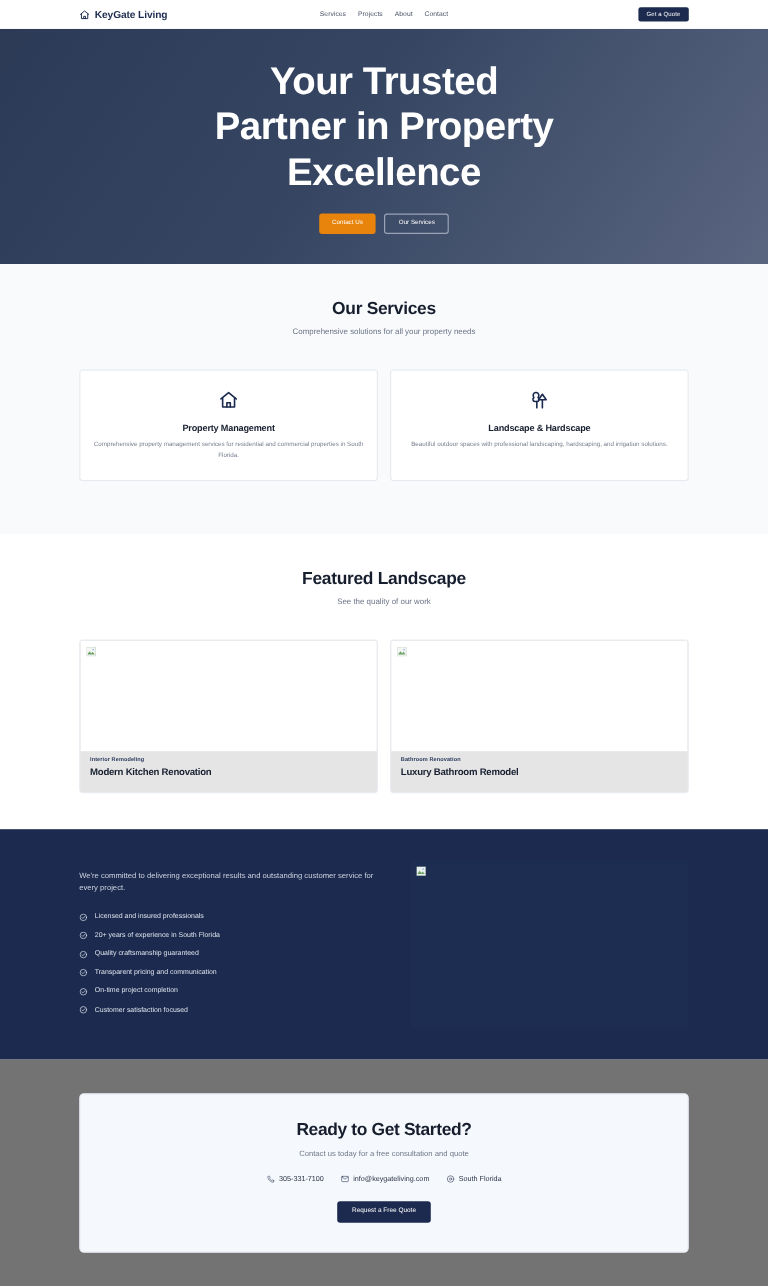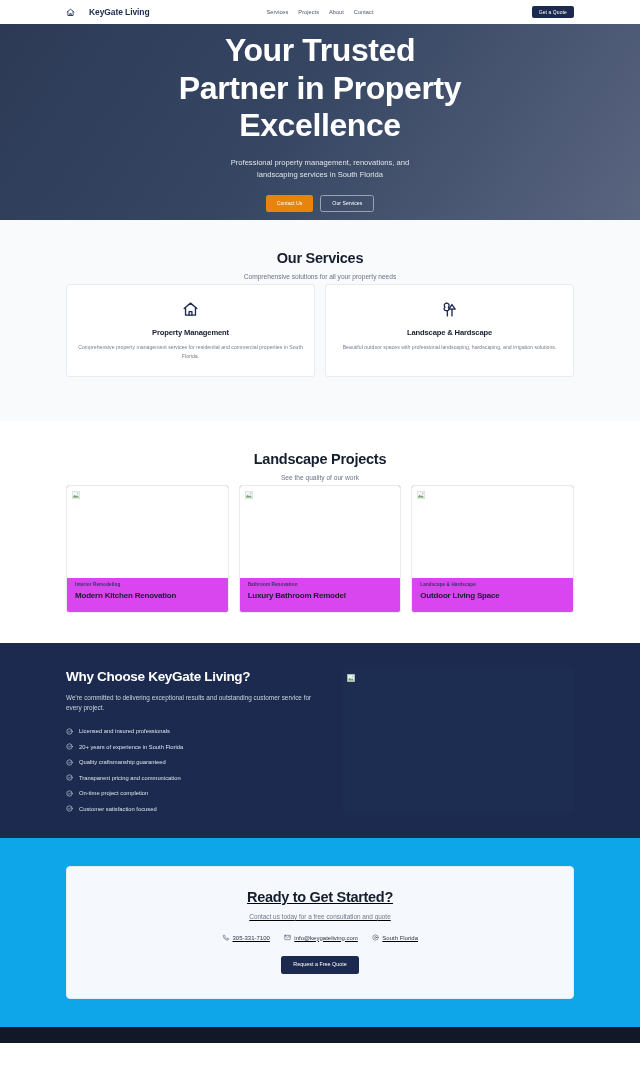--- a/index.html
+++ b/index.html
@@ -13,21 +13,21 @@
 
   
   .navbar {
     height: 24px;
     background: #ffffff;
     display: flex;
     align-items: center;
     padding: 0 66px;
     position: relative;
   }
-  .brand { display: flex; align-items: center; gap: 14px; }
+  .brand { display: flex; align-items: center; gap: 4px; }
   .brand-icon { width: 9px; height: 9px; display: block; color: #1b2a4e; }
   .brand-icon svg { width: 9px; height: 9px; display: block; }
   .brand-name {
     font-size: 8.5px; font-weight: bold; color: #1b2a4e; letter-spacing: -0.1px;
   }
   .nav-links {
     display: flex; gap: 10px; position: absolute;
     left: 50%; transform: translateX(-50%);
   }
   .nav-link { font-size: 5.6px; color: #495367; letter-spacing: .05px; }
@@ -65,50 +65,50 @@
     background: transparent; color: #ffffff; font-size: 5.2px;
     border: 0.8px solid #9aa3b5; border-radius: 2.5px;
     padding: 5px 11px; line-height: 1;
   }
 
   
   .section { padding: 0 66px; }
   .sec-services { background: #f8fafc; padding-top: 30px; padding-bottom: 44px; }
   .sec-projects { background: #ffffff; padding-top: 30px; padding-bottom: 30px; }
   .sec-why { background: #1b2a4e; padding-top: 26px; padding-bottom: 26px; }
-  .sec-cta { background: #0ea5e9; padding-top: 28px; padding-bottom: 28px; text-decoration: underline; }
+  .sec-cta { background: #737373; padding-top: 28px; padding-bottom: 28px; }
 
   .sec-title {
     text-align: center; font-size: 14.5px; font-weight: bold;
     color: #161e2e; letter-spacing: -0.25px;
   }
   .sec-sub {
     text-align: center; font-size: 6.6px; color: #6b7487; margin-top: 7px;
   }
 
   
-  .cards3 { display: flex; gap: 10px; margin-top: 4px; }
+  .cards3 { display: flex; gap: 10px; margin-top: 28px; }
   .svc-card {
     flex: 1; background: #ffffff; border: 0.8px solid #e8ebf0;
     border-radius: 3px; padding: 14px 11px 16px;
     text-align: center;
   }
   .svc-icon { color: #1b2a4e; height: 20px; display: flex; align-items: center; justify-content: center; }
   .svc-icon svg { width: 17px; height: 17px; display: block; }
   .svc-title {
     font-size: 7.6px; font-weight: bold; color: #161e2e;
     margin-top: 9px; letter-spacing: -0.15px;
   }
   .svc-desc {
     font-size: 5.2px; color: #787f8f; line-height: 1.65; margin-top: 6px;
   }
 
   
   .prj-card {
-    flex: 1; background: #d946ef; border: 0.8px solid #e8ebf0;
+    flex: 1; background: #e5e5e5; border: 0.8px solid #e8ebf0;
     border-radius: 3px; overflow: hidden;
   }
   .prj-img {
     height: 92px; background: #ffffff; position: relative;
   }
   .broken-img {
     position: absolute; top: 5px; left: 5px;
     width: 8px; height: 8px;
   }
   .prj-body { padding: 4px 8px 12px; }
@@ -190,21 +190,20 @@
     <a class="nav-link">Projects</a>
     <a class="nav-link">About</a>
     <a class="nav-link">Contact</a>
   </nav>
 
   <button class="nav-cta">Get a Quote</button>
 </div>
 
 <section class="hero">
   <h1>Your Trusted Partner in Property Excellence</h1>
-  <p>Professional property management, renovations, and landscaping services in South Florida</p>
   <div class="hero-btns">
     <button class="btn-primary">Contact Us</button>
     <button class="btn-ghost">Our Services</button>
   </div>
 </section>
 
 <section class="section sec-services">
   <h2 class="sec-title">Our Services</h2>
   <p class="sec-sub">Comprehensive solutions for all your property needs</p>
 
@@ -231,21 +230,21 @@
           <path d="M15.5 11.5V21"></path>
         </svg>
       </div>
       <div class="svc-title">Landscape &amp; Hardscape</div>
       <div class="svc-desc">Beautiful outdoor spaces with professional landscaping, hardscaping, and irrigation solutions.</div>
     </div>
   </div>
 </section>
 
 <section class="section sec-projects">
-  <h2 class="sec-title">Landscape Projects</h2>
+  <h2 class="sec-title">Featured Landscape</h2>
   <p class="sec-sub">See the quality of our work</p>
 
   <div class="cards3">
     <div class="prj-card">
       <div class="prj-img">
         <svg class="broken-img" viewBox="0 0 16 16">
           <rect x="0.5" y="0.5" width="15" height="15" fill="#f3f6f3" stroke="#c9d2c9" stroke-width="1"></rect>
           <path d="M2 12l3.4-4.6L8.2 11l2.1-2.6L14 12.8H2z" fill="#6b9f64"></path>
           <circle cx="11.4" cy="4.6" r="1.5" fill="#9dc0e8"></circle>
         </svg>
@@ -263,40 +262,26 @@
           <path d="M2 12l3.4-4.6L8.2 11l2.1-2.6L14 12.8H2z" fill="#6b9f64"></path>
           <circle cx="11.4" cy="4.6" r="1.5" fill="#9dc0e8"></circle>
         </svg>
       </div>
       <div class="prj-body">
         <div class="prj-cat">Bathroom Renovation</div>
         <div class="prj-name">Luxury Bathroom Remodel</div>
       </div>
     </div>
 
-    <div class="prj-card">
-      <div class="prj-img">
-        <svg class="broken-img" viewBox="0 0 16 16">
-          <rect x="0.5" y="0.5" width="15" height="15" fill="#f3f6f3" stroke="#c9d2c9" stroke-width="1"></rect>
-          <path d="M2 12l3.4-4.6L8.2 11l2.1-2.6L14 12.8H2z" fill="#6b9f64"></path>
-          <circle cx="11.4" cy="4.6" r="1.5" fill="#9dc0e8"></circle>
-        </svg>
-      </div>
-      <div class="prj-body">
-        <div class="prj-cat">Landscape &amp; Hardscape</div>
-        <div class="prj-name">Outdoor Living Space</div>
-      </div>
-    </div>
   </div>
 </section>
 
 <section class="section sec-why">
   <div class="why-grid">
     <div class="why-left">
-      <h2 class="why-h2">Why Choose KeyGate Living?</h2>
       <p class="why-p">We're committed to delivering exceptional results and outstanding customer service for every project.</p>
       <ul class="why-list">
         <li class="why-li">
           <span class="check-ico">
             <svg viewBox="0 0 24 24" fill="none" stroke="currentColor" stroke-width="2" stroke-linecap="round" stroke-linejoin="round">
               <circle cx="12" cy="12" r="9.3"></circle>
                 <path d="M8 12.3l2.7 2.7L16.4 9"></path>
             </svg>
           </span>
           <span>Licensed and insured professionals</span>

